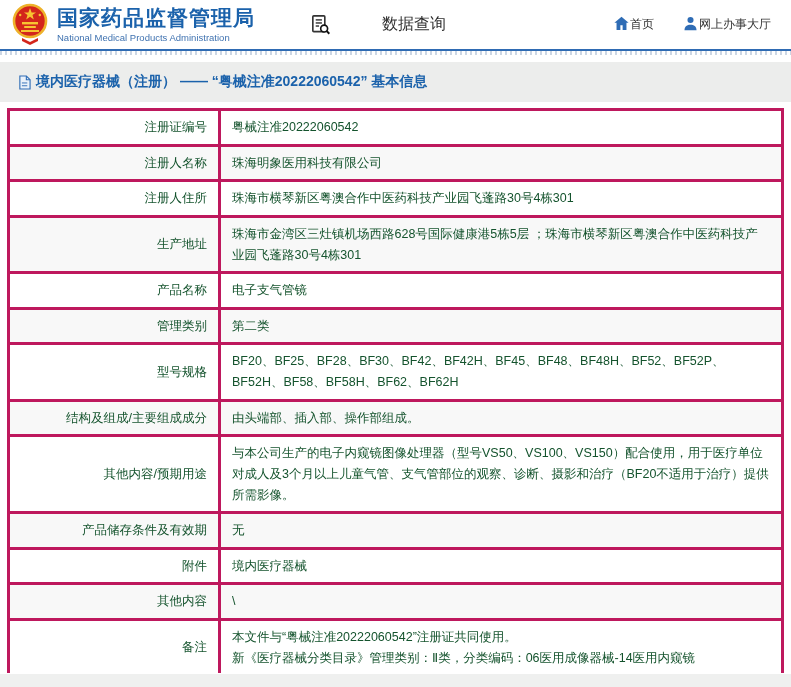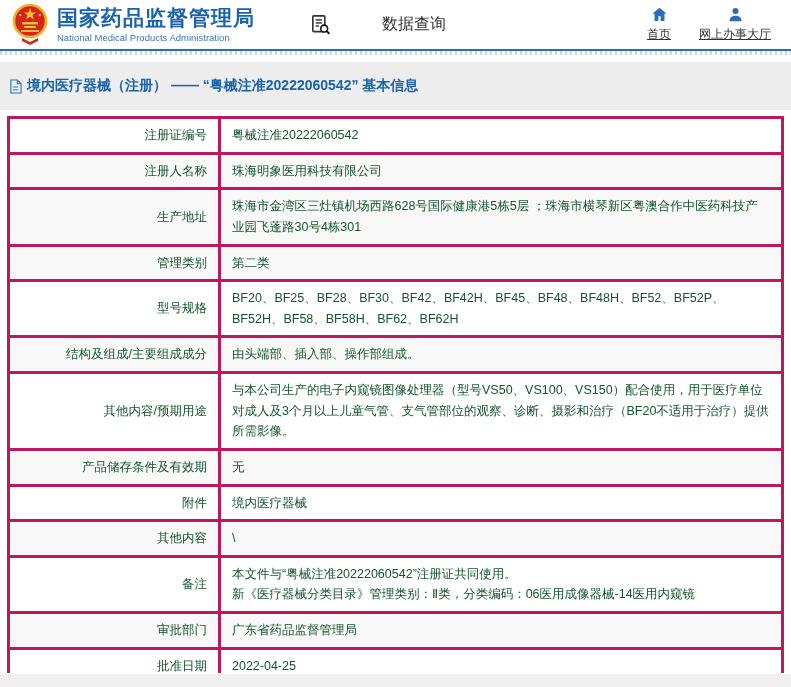--- a/index.html
+++ b/index.html
@@ -21,27 +21,27 @@
     background:repeating-linear-gradient(90deg,#cdd7e4 0 2px,#ffffff 2px 5px);
   }
   .logo-wrap { display:flex; align-items:center; }
   .emblem { flex:0 0 auto; }
   .org-names { margin-left:9px; }
   .org-cn { font-size:21px; font-weight:bold; color:#1b62ab; letter-spacing:1px; line-height:1.1; }
   .org-en { font-size:9.5px; color:#3f72b0; margin-top:2px; }
   .dq { display:flex; align-items:center; margin-left:54px; font-size:16px; color:#2f2f2f; cursor:pointer;gap:45px; }
   .dq svg { margin-right:5px; }
   .nav { margin-left:auto; display:flex; gap:28px; }
-  .nav-item { display:flex; flex-direction:column; align-items:center; font-size:12px; color:#333; cursor:pointer;text-decoration:underline; }
+  .nav-item { display:flex; align-items:center; font-size:12px; color:#333; cursor:pointer; }
   .nav-item svg { margin-bottom:3px; }
 
   
   .breadcrumb {
-    margin-top:7px; height:48px; background:#ecedec;
-    display:flex; align-items:center; padding:0 9px;
+    margin-top:7px; height:40px; background:#ecedec;
+    display:flex; align-items:center; padding:0 18px;
     color:#1b62ab; font-size:14px; font-weight:bold;text-align:center;
   }
   .breadcrumb svg { margin-right:5px; flex:0 0 auto; }
 
   
   .table-wrap { margin:6px 7px 0 7px; }
   table.info { width:100%; border-collapse:collapse; }
   table.info th {
     width:211px; text-align:right; font-weight:normal;
     white-space:nowrap;
@@ -127,23 +127,31 @@
   <table class="info">
     <tbody>
         <tr>
           <th>注册证编号</th>
           <td>粤械注准20222060542</td>
         </tr>
         <tr class="alt">
           <th>注册人名称</th>
           <td>珠海明象医用科技有限公司</td>
         </tr>
+        <tr>
+          <th>注册人住所</th>
+          <td>珠海市横琴新区粤澳合作中医药科技产业园飞蓬路30号4栋301</td>
+        </tr>
         <tr class="alt">
           <th>生产地址</th>
           <td>珠海市金湾区三灶镇机场西路628号国际健康港5栋5层 ；珠海市横琴新区粤澳合作中医药科技产业园飞蓬路30号4栋301</td>
+        </tr>
+        <tr>
+          <th>产品名称</th>
+          <td>电子支气管镜</td>
         </tr>
         <tr class="alt">
           <th>管理类别</th>
           <td>第二类</td>
         </tr>
         <tr>
           <th>型号规格</th>
           <td>BF20、BF25、BF28、BF30、BF42、BF42H、BF45、BF48、BF48H、BF52、BF52P、BF52H、BF58、BF58H、BF62、BF62H</td>
         </tr>
         <tr class="alt">

